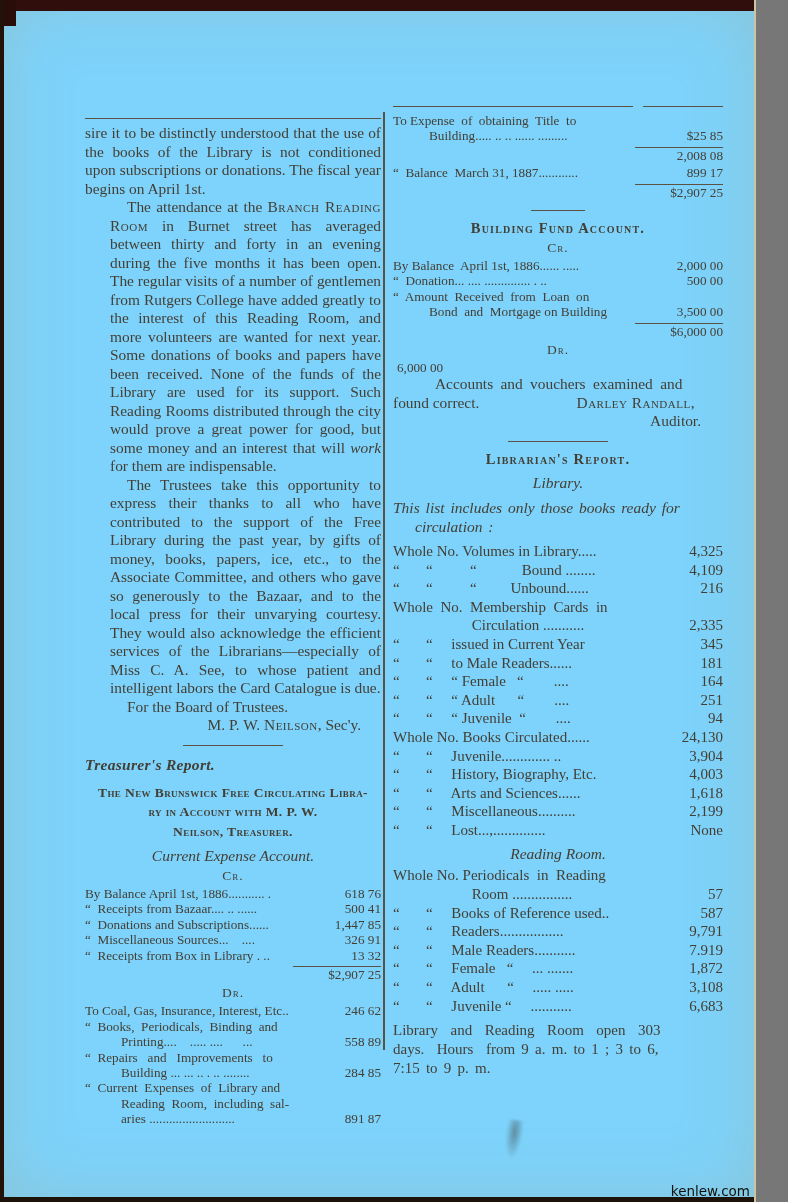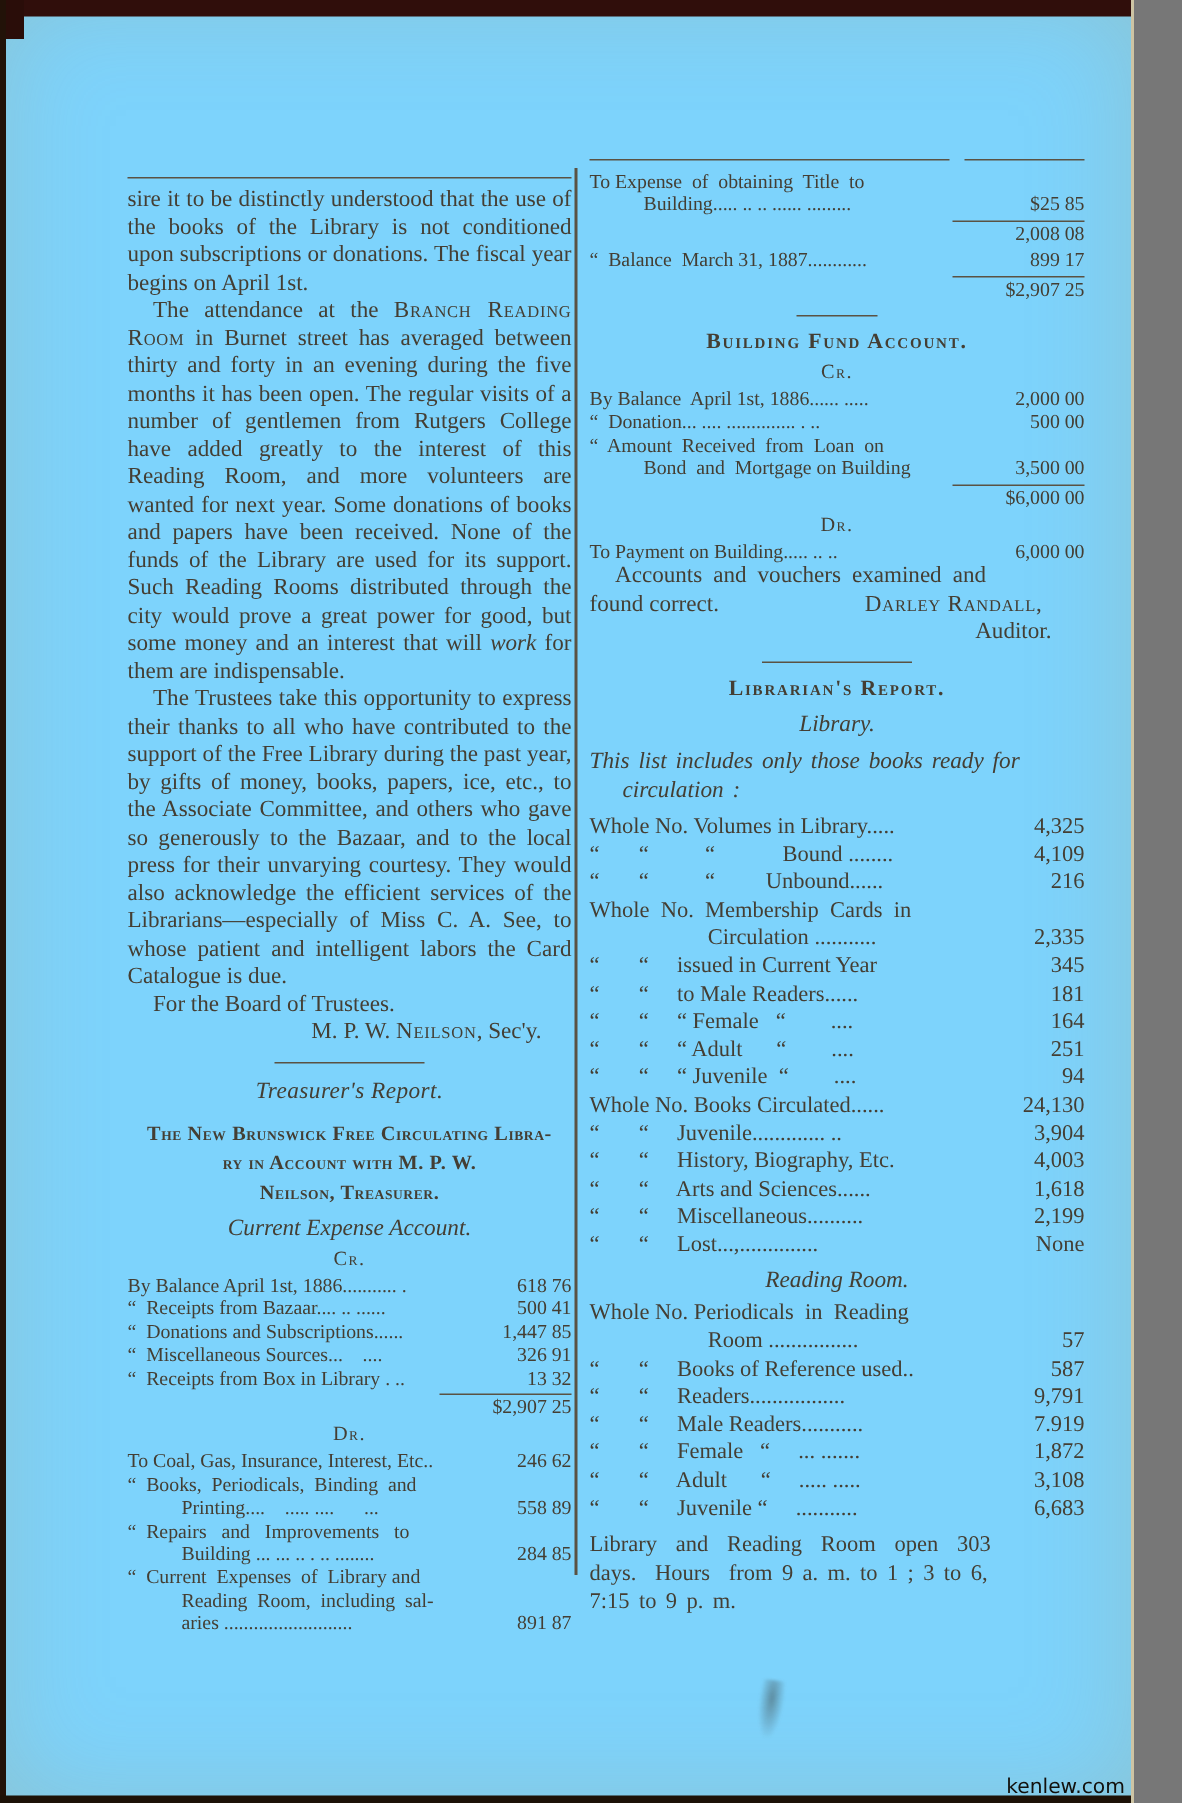--- a/index.html
+++ b/index.html
@@ -25,30 +25,30 @@
   .left-col  { position:absolute; left:85px;  top:118px; width:296px; }
   .right-col { position:absolute; left:393px; top:106px; width:330px; }
 
   .rule-full { border-top:1.5px solid #5a5243; margin-bottom:5px; }
   .toprules { display:flex; gap:10px; margin-bottom:6px; }
   .toprules .r1 { flex:1; border-top:1.5px solid #5a5243; }
   .toprules .r2 { width:80px; border-top:1.5px solid #5a5243; }
 
   .bodytext { font-size:15.4px; line-height:18.5px; margin:0; }
   .just { text-align:justify; }
-  .ind  { text-indent:17px; }
+  .ind  { text-indent:17px;margin-left:25px; }
   .sc { font-variant:small-caps; letter-spacing:0.5px; }
   .i  { font-style:italic; }
 
   .sig { text-align:right; padding-right:20px; margin:0; }
 
   .sep { width:100px; border-top:1.5px solid #5a5243; margin:10px auto 9px; }
   .sep.sm { width:54px; }
 
-  .h-bi { font-style:italic; font-weight:normal; text-align:center; font-size:15.5px; margin:10px 0 9px; letter-spacing:0.3px; }
+  .h-bi { font-style:italic; font-weight:bold; text-align:left; font-size:15.5px; margin:10px 0 9px; letter-spacing:0.3px; }
   .acct-title { font-variant:small-caps; font-weight:600; text-align:center; font-size:13.5px; line-height:19.5px; letter-spacing:0.4px; margin-bottom:3px; }
   .h-it { font-style:italic; text-align:center; font-size:15.5px; margin:6px 0 3px; font-weight:normal; }
   .h-sc { font-variant:small-caps; font-weight:600; text-align:center; font-size:14.5px; letter-spacing:1.2px; margin:6px 0 2px; }
   .h-cr { font-variant:small-caps; text-align:center; font-size:13.5px; letter-spacing:1px; margin:3px 0 2px; font-weight:normal; }
 
   .ledger { font-size:13.2px; line-height:15.4px; }
   .lrow { display:flex; align-items:flex-end; }
   .lrow .lbl { flex:1; white-space:pre-wrap; padding-left:36px; text-indent:-36px; }
   .lrow .amt { white-space:pre; margin-left:4px; text-align:right; }
   .ltotal { display:flex; justify-content:flex-end; margin:3px 0 2px; font-size:13.2px; line-height:15.4px; }
@@ -211,21 +211,20 @@
         </div>
       </div>
 
     <div class="ltotal">
         <span class="amt">$6,000 00</span>
       </div>
 
     <div class="h-cr">Dr.</div>
     <div class="ledger">
       <div class="lrow">
-          <span class="lbl">To Payment on Building..... .. ..</span>
           <span class="amt">6,000 00</span>
         </div>
     </div>
 
     <p class="bodytext ind auditor-l1">Accounts and vouchers examined and</p>
     <div class="bodytext flexline">
       <span>found correct.</span>
       <span class="sc right">Darley Randall,</span>
     </div>
     <div class="bodytext auditor-l3">Auditor.</div>

